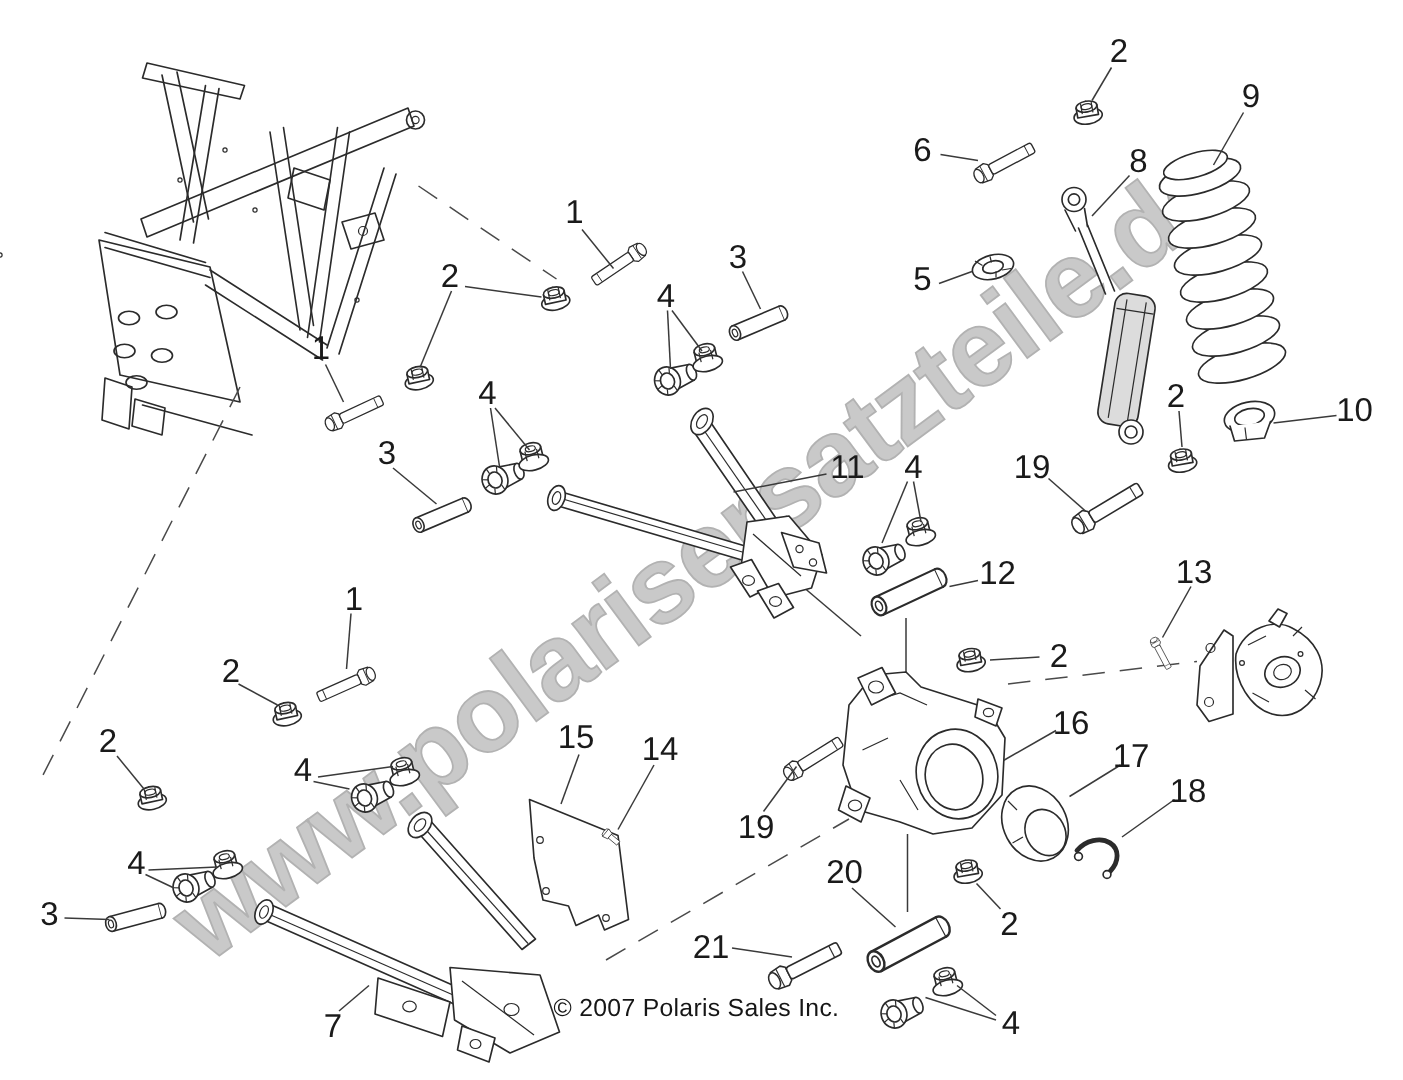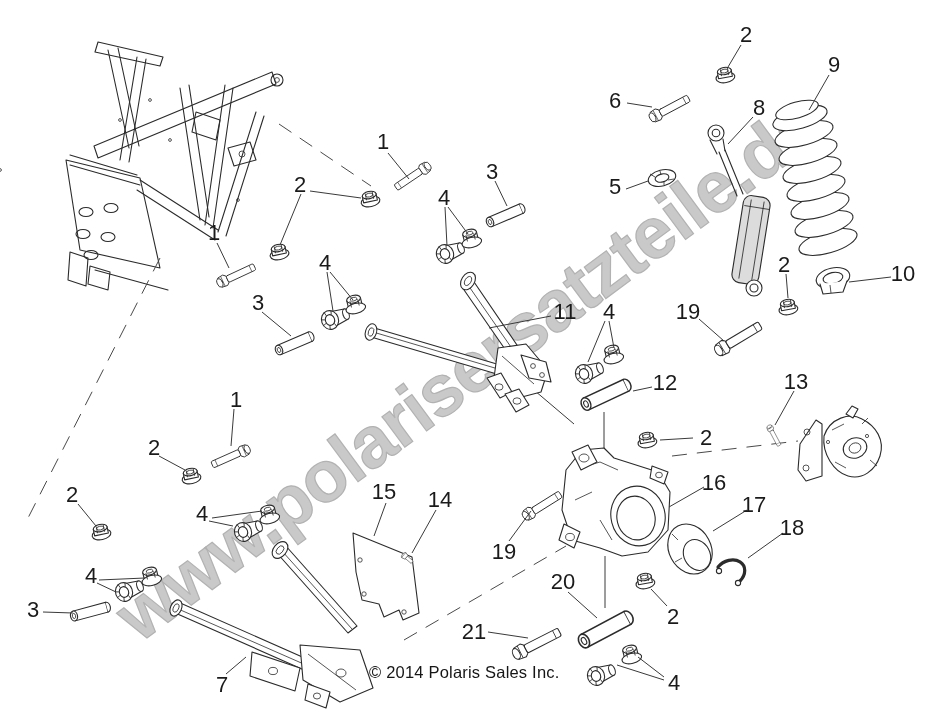--- a/index.html
+++ b/index.html
@@ -365,14 +365,14 @@
         <line x1="212" y1="518" x2="262" y2="511" class="leader"></line>
         <text x="202" y="513" class="callout">4</text>
         <line x1="97" y1="583" x2="116" y2="592" class="leader"></line>
         <line x1="99" y1="580" x2="145" y2="578" class="leader"></line>
         <text x="91" y="575" class="callout">4</text>
         <line x1="226" y1="674" x2="246" y2="657" class="leader"></line>
         <text x="222" y="684" class="callout">7</text>
       </g>
   </svg>
 
-  <div id="copyright">© 2014 Polaris Sales Inc.</div>
+  <div id="copyright">© 2007 Polaris Sales Inc.</div>
 </div>
 
 </body></html>

